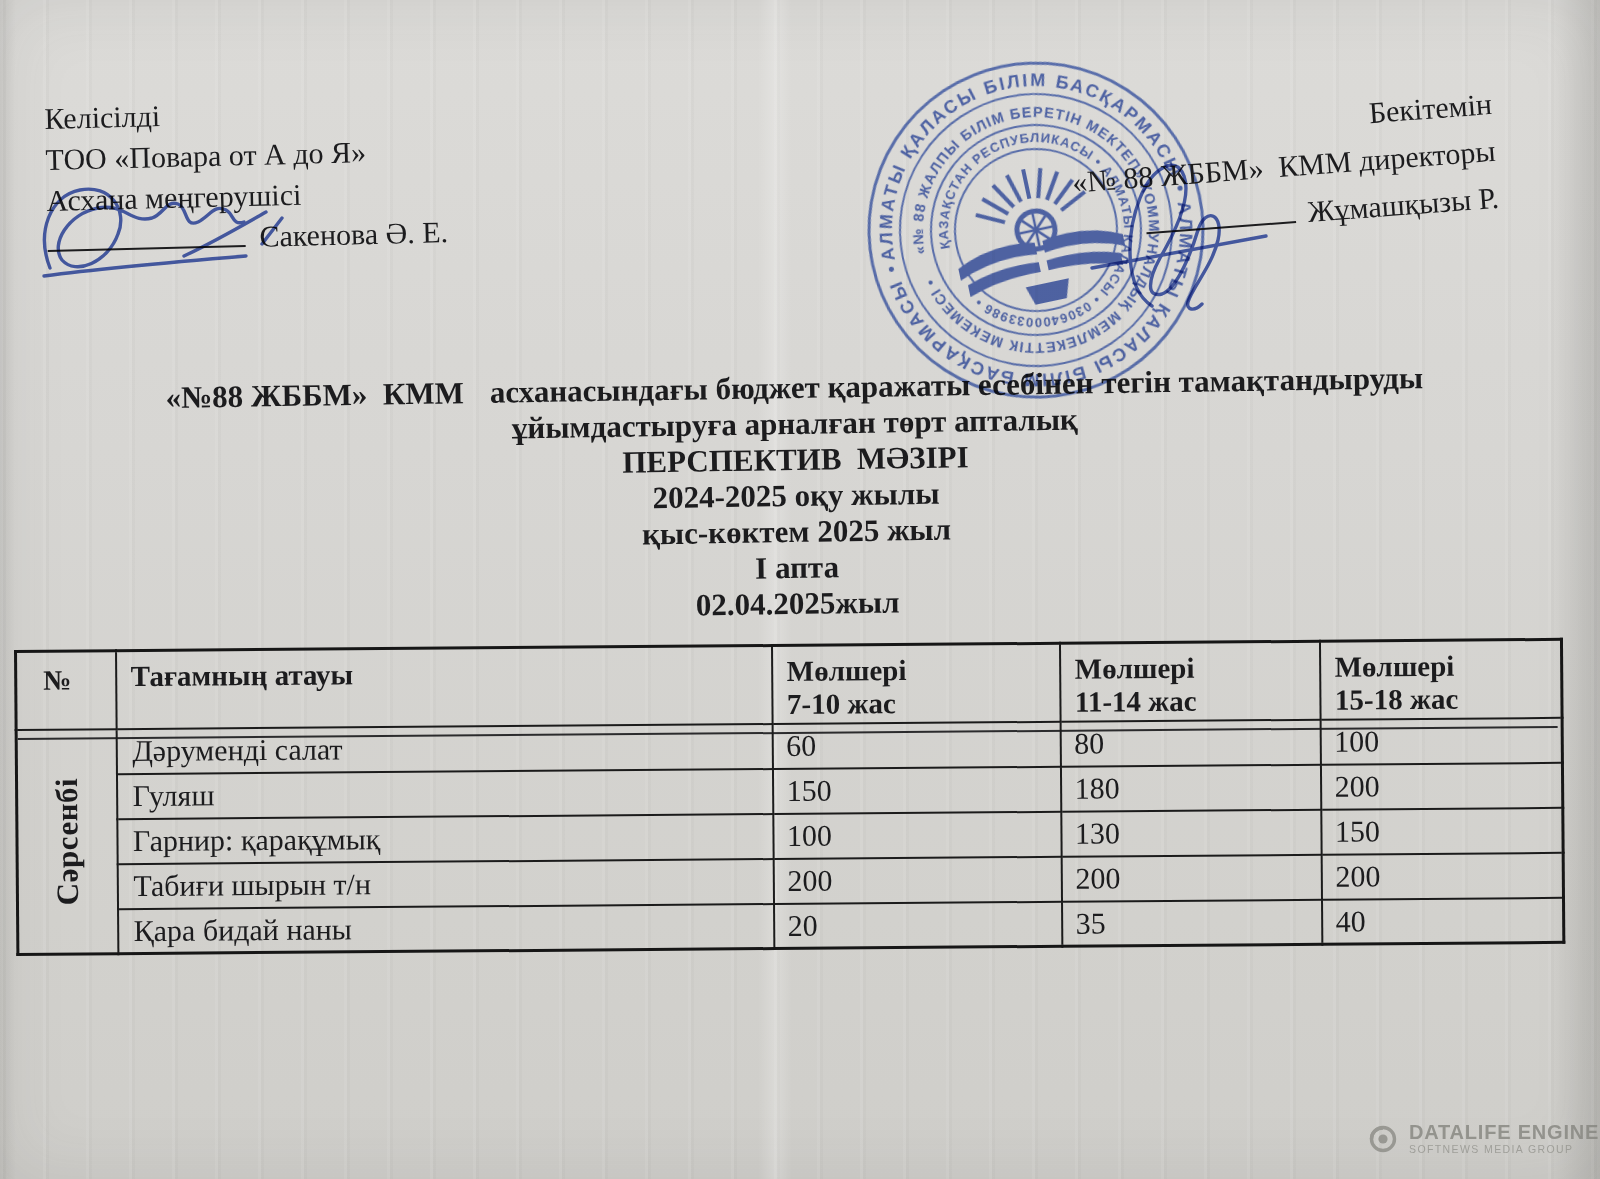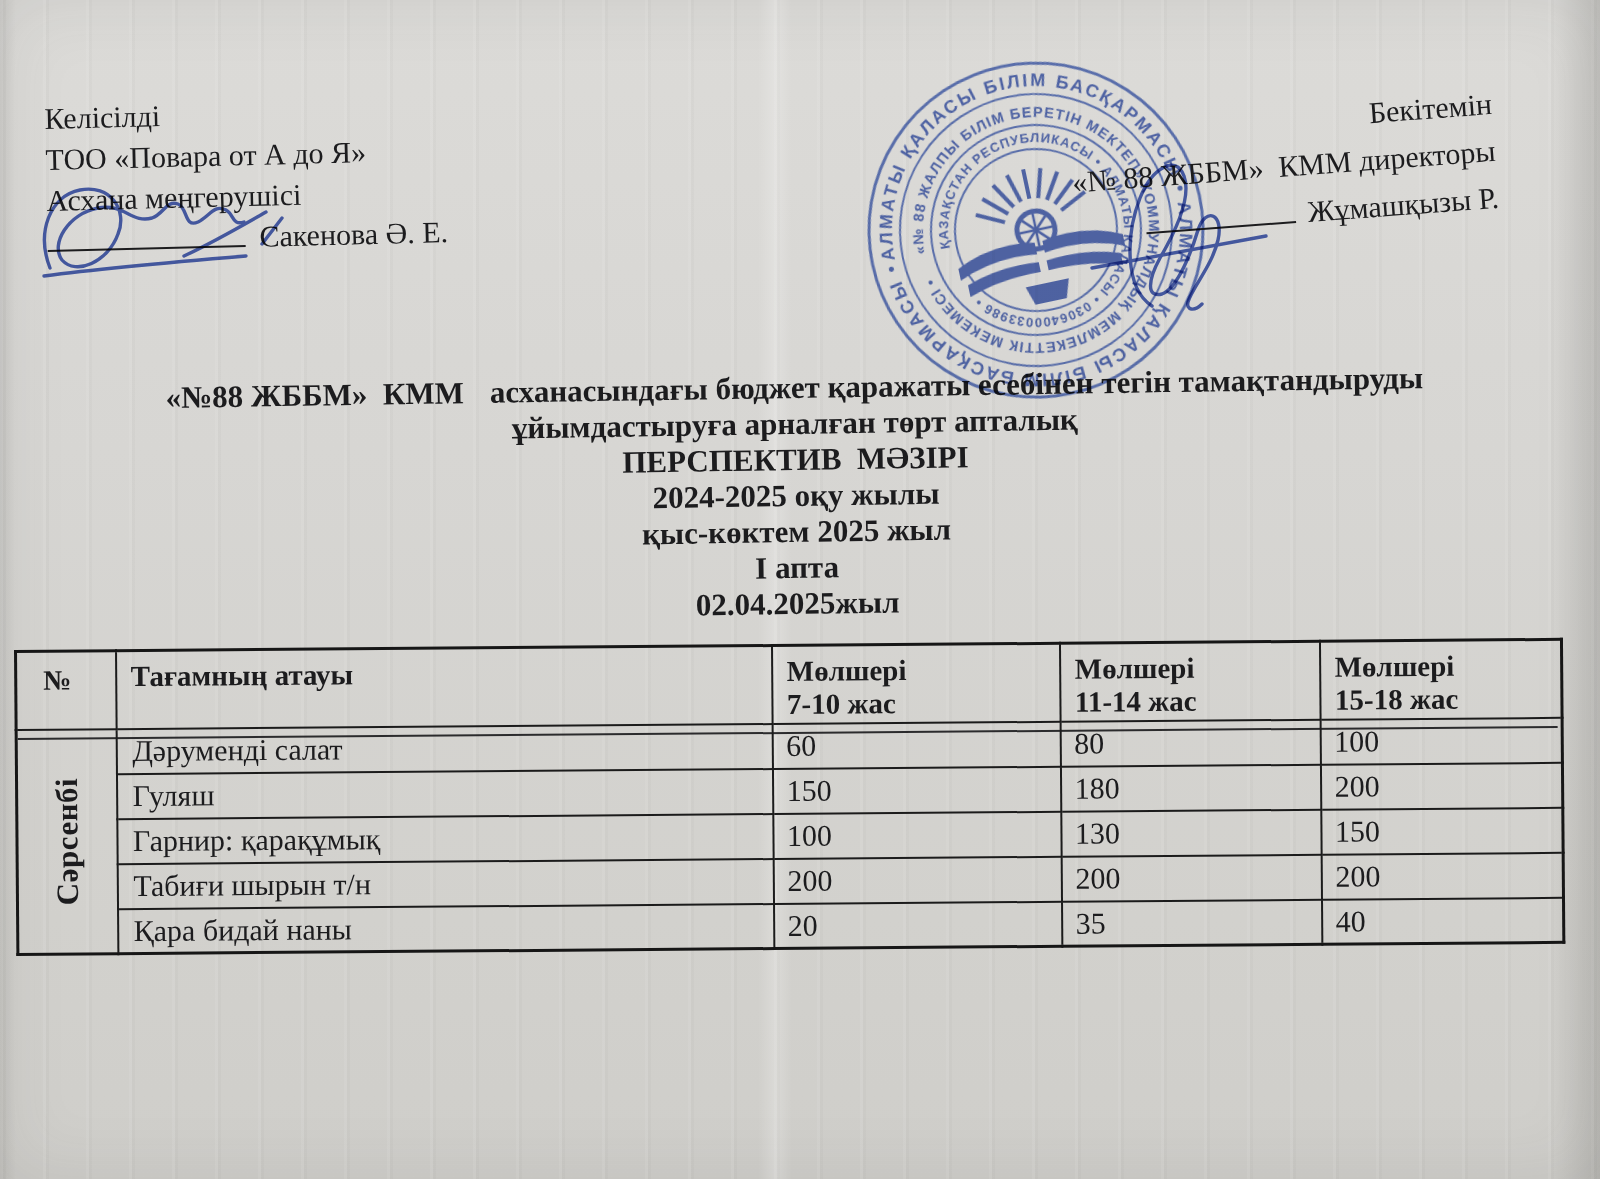--- a/index.html
+++ b/index.html
@@ -281,13 +281,24 @@
         <tr>
           <td>Қара бидай наны</td>
           <td class="num">20</td>
           <td class="num">35</td>
           <td class="num">40</td>
         </tr>
       </tbody>
     </table>
   </div>
 
+  <div class="watermark">
+    <svg width="34" height="30" viewBox="0 0 34 30">
+      <circle cx="17" cy="15" r="11.5" fill="none" stroke="#8c8c86" stroke-width="3.4"></circle>
+      <circle cx="17" cy="15" r="4.6" fill="#8c8c86"></circle>
+      <path d="M 5.5,15 C 5.5,8 11,4 17,4" fill="none" stroke="#8c8c86" stroke-width="3.4"></path>
+    </svg>
+    <div class="wm-text">
+      <span class="wm-title">DATALIFE ENGINE</span>
+      <span class="wm-sub">SOFTNEWS MEDIA GROUP</span>
+    </div>
+  </div>
 </div>
 
 </body></html>

